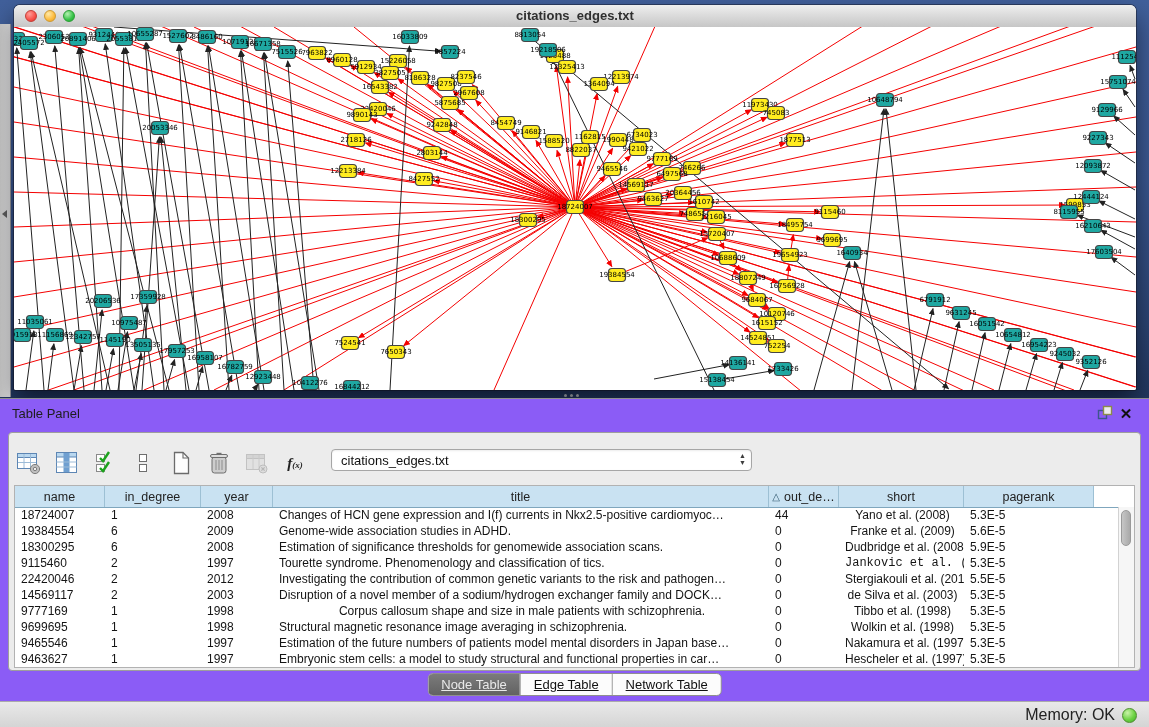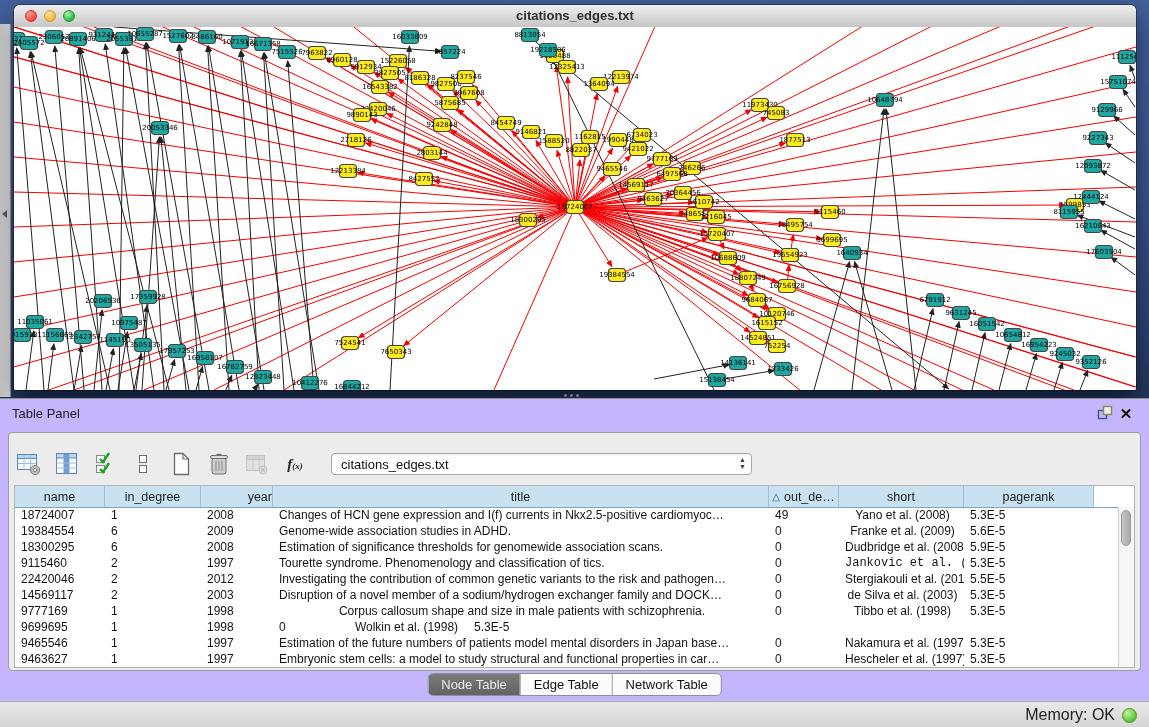--- a/index.html
+++ b/index.html
@@ -24,32 +24,32 @@
   .light{width:12px;height:12px;border-radius:50%;box-sizing:border-box;}
   .light.red{background:radial-gradient(circle at 35% 30%,#ff9d97,#f9514a 60%,#d8322c);border:1px solid #c33e37;}
   .light.yellow{background:radial-gradient(circle at 35% 30%,#ffe9a8,#fdbb3e 60%,#e49c22);border:1px solid #cd9a34;}
   .light.green{background:radial-gradient(circle at 35% 30%,#b3f0b0,#37c348 60%,#1fa332);border:1px solid #2a9e35;}
   .wtitle{position:absolute;left:0;right:0;top:3px;text-align:center;font-size:13px;font-weight:700;color:#2f2f2f;}
   .net-canvas{position:absolute;left:0;top:22px;width:1122px;height:363px;background:#fff;overflow:hidden;
               border-radius:0 0 2px 2px;}
   .net-canvas svg{display:block;}
 
   
-  .panel{position:absolute;left:0;top:398px;width:1149px;height:329px;background:#c4b5fd;border-top:1px solid #8f8f8f;}
+  .panel{position:absolute;left:0;top:398px;width:1149px;height:329px;background:#8b5cf6;border-top:1px solid #8f8f8f;}
   .grip{position:absolute;left:564px;top:-5px;width:18px;height:5px;opacity:.8;}
   .grip i{display:block;width:3px;height:3px;border-radius:50%;background:#8a8a8a;box-shadow:6px 0 0 #8a8a8a,12px 0 0 #8a8a8a;}
   .panel-head{position:absolute;left:0;top:0;right:0;height:28px;display:flex;align-items:center;padding:0 12px;}
   .panel-title{font-size:13px;color:#1d1d1d;}
   .panel-head .spacer{flex:1;}
   .float-btn,.close-btn{width:22px;height:20px;display:flex;align-items:center;justify-content:center;cursor:default;}
   .close-btn span{font-size:15px;font-weight:700;color:#111;line-height:1;}
 
   .panel-box{position:absolute;left:8px;right:8px;top:33px;bottom:57px;background:#ececec;
              border:1px solid #9d9d9d;border-radius:4px;}
-  .toolbar{position:absolute;left:6px;top:10px;height:42px;display:flex;align-items:center;gap:10px;}
+  .toolbar{position:absolute;left:6px;top:16px;height:42px;display:flex;align-items:flex-start;gap:10px;}
   .tbi{width:28px;height:28px;display:flex;align-items:center;justify-content:center;}
   .fx{font-family:"Liberation Serif",serif;font-style:italic;font-weight:700;font-size:15px;color:#222;}
   .fx small{font-size:9px;font-style:italic;}
   .combo{margin-left:12px;width:388px;height:20px;background:#fff;border:1px solid #a6a6a6;border-radius:4px;
          display:flex;align-items:center;padding:0 22px 0 9px;position:relative;font-size:13px;color:#111;
          box-shadow:inset 0 1px 2px rgba(0,0,0,.08);}
   .combo .arrows{position:absolute;right:5px;top:2px;display:flex;flex-direction:column;line-height:7px;
                  font-size:7px;color:#3c3c3c;}
 
   .table-wrap{position:absolute;left:5px;right:5px;top:52px;bottom:2px;background:#fff;border:1px solid #b2b2b2;overflow:hidden;}
@@ -60,21 +60,21 @@
   .tbody{position:absolute;left:0;right:15px;top:21px;bottom:0;overflow:hidden;}
   .tr{display:flex;height:16px;align-items:center;font-size:12px;color:#141414;}
   .td{white-space:nowrap;overflow:hidden;box-sizing:border-box;padding:0 4px 0 6px;}
   .td.center{text-align:center;}
   .vscroll{position:absolute;right:0;top:21px;bottom:0;width:15px;background:#f6f6f6;border-left:1px solid #d2d2d2;}
   .vscroll .thumb{position:absolute;left:2px;top:3px;width:10px;height:36px;border-radius:6px;
                   background:linear-gradient(90deg,#c6c6c6,#a9a9a9);border:1px solid #9a9a9a;box-sizing:border-box;}
 
   .tabs{position:absolute;left:50%;transform:translateX(-50%);top:274px;display:inline-flex;height:21px;
         background:#fcfcfc;border:1px solid #8f8f8f;border-radius:5px;overflow:hidden;font-size:13px;}
-  .tab{display:flex;align-items:center;padding:0 13px;color:#111;border-right:1px solid #9c9c9c;cursor:default;}
+  .tab{display:flex;align-items:center;padding:0 13px;color:#111;border-right:1px solid #9c9c9c;cursor:default;text-decoration:underline;}
   .tab:last-child{border-right:none;}
   .tab.active{background:linear-gradient(180deg,#7b7b7b,#626262);color:#e9e9e9;}
 
   .statusbar{position:absolute;left:0;bottom:0;width:100%;height:27px;box-sizing:border-box;
              background:linear-gradient(180deg,#e9e9e9,#d4d4d4);border-top:1px solid #ababab;
              display:flex;align-items:center;justify-content:flex-end;padding-right:12px;gap:7px;}
   .mem-label{font-size:16px;color:#222;}
   .mem-dot{width:15px;height:15px;border-radius:50%;border:1px solid #4e8d2e;box-sizing:border-box;
            background:radial-gradient(circle at 35% 30%,#c9f3a8,#6cd243 55%,#3fae2a);}
 </style>
@@ -595,21 +595,21 @@
     </div>
 
     <div class="table-wrap">
       <div class="thead" id="thead">
           <div class="th" style="width: 90px;">
             <span>name</span>
           </div>
           <div class="th" style="width: 96px;">
             <span>in_degree</span>
           </div>
-          <div class="th" style="width: 72px; justify-content: flex-end;">
+          <div class="th" style="width: 72px;">
             <span>year</span>
           </div>
           <div class="th" style="width: 496px;">
             <span>title</span>
           </div>
           <div class="th" style="width: 70px;">
             <span class="sort">△</span>
             <span>out_de…</span>
           </div>
           <div class="th" style="width: 125px;">
@@ -619,21 +619,21 @@
             <span>pagerank</span>
           </div>
           <div class="th filler"></div>
         </div>
       <div class="tbody" id="tbody">
           <div class="tr">
             <div class="td" style="width: 90px;">18724007</div>
             <div class="td" style="width: 96px;">1</div>
             <div class="td" style="width: 72px;">2008</div>
             <div class="td" style="width: 496px;">Changes of HCN gene expression and I(f) currents in Nkx2.5-positive cardiomyoc…</div>
-            <div class="td" style="width: 70px;">49</div>
+            <div class="td" style="width: 70px;">44</div>
             <div class="td center" style="width: 125px;">Yano et al. (2008)</div>
             <div class="td" style="width: 130px;">5.3E-5</div>
           </div>
           <div class="tr">
             <div class="td" style="width: 90px;">19384554</div>
             <div class="td" style="width: 96px;">6</div>
             <div class="td" style="width: 72px;">2009</div>
             <div class="td" style="width: 496px;">Genome-wide association studies in ADHD.</div>
             <div class="td" style="width: 70px;">0</div>
             <div class="td center" style="width: 125px;">Franke et al. (2009)</div>
@@ -681,20 +681,21 @@
             <div class="td" style="width: 72px;">1998</div>
             <div class="td" style="width: 496px; text-align: center;">Corpus callosum shape and size in male patients with schizophrenia.</div>
             <div class="td" style="width: 70px;">0</div>
             <div class="td center" style="width: 125px;">Tibbo et al. (1998)</div>
             <div class="td" style="width: 130px;">5.3E-5</div>
           </div>
           <div class="tr">
             <div class="td" style="width: 90px;">9699695</div>
             <div class="td" style="width: 96px;">1</div>
             <div class="td" style="width: 72px;">1998</div>
+            <div class="td" style="width: 496px;">Structural magnetic resonance image averaging in schizophrenia.</div>
             <div class="td" style="width: 70px;">0</div>
             <div class="td center" style="width: 125px;">Wolkin et al. (1998)</div>
             <div class="td" style="width: 130px;">5.3E-5</div>
           </div>
           <div class="tr">
             <div class="td" style="width: 90px;">9465546</div>
             <div class="td" style="width: 96px;">1</div>
             <div class="td" style="width: 72px;">1997</div>
             <div class="td" style="width: 496px;">Estimation of the future numbers of patients model mental disorders in Japan base…</div>
             <div class="td" style="width: 70px;">0</div>

